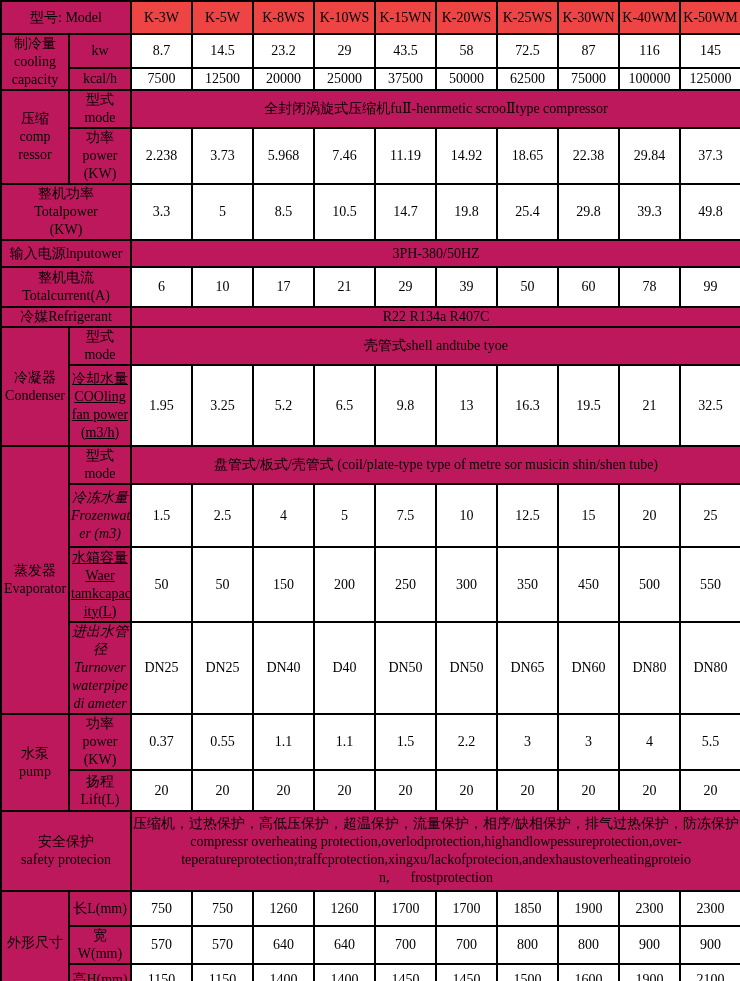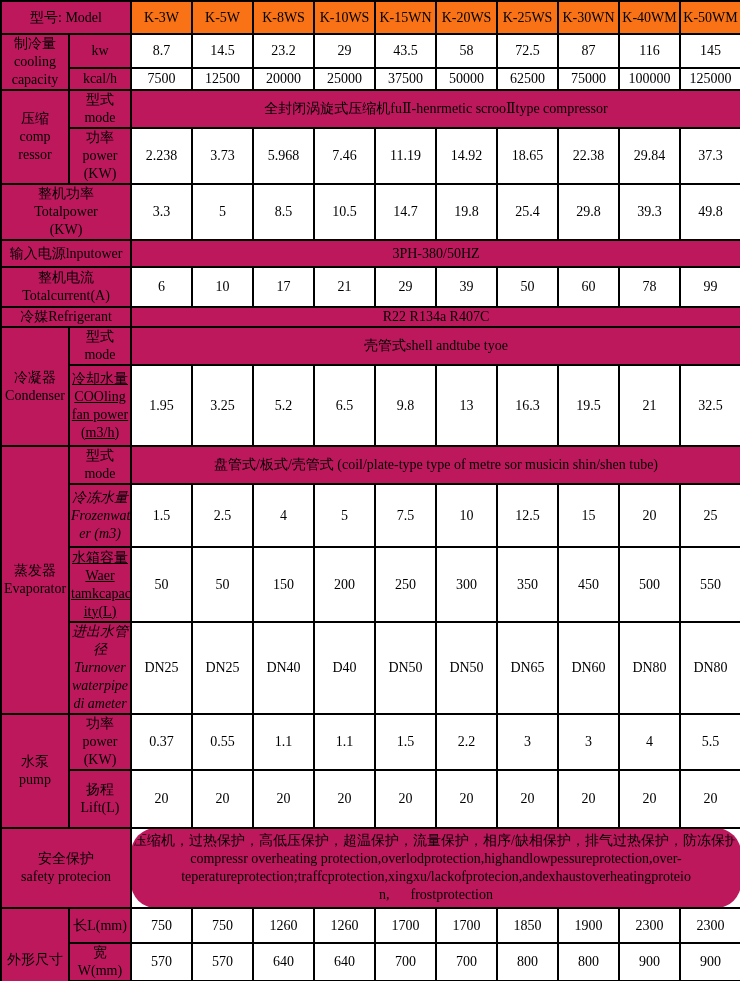--- a/index.html
+++ b/index.html
@@ -14,28 +14,28 @@
   .spec td,.spec th{
     border:2px solid #000;
     text-align:center;vertical-align:middle;
     padding:0 1px;overflow:hidden;
     font-weight:normal;font-size:14px;line-height:18px;
   }
   .blue{background:#be185d;}
   .pre{white-space:pre-line;}
   .prewrap{white-space:pre-wrap;}
   .num{font-size:14px;background:#fff;}
-  .modelcell{font-size:14px;background:#f97316;}
+  .modelcell{font-size:14px;background:#ef4444;}
   .label2{font-size:13.5px;line-height:17px;}
   .sub{font-size:13.5px;line-height:16px;}
   .sub-3line{font-size:12px;line-height:15px;font-style:italic;}
   .sub-4line{font-size:11px;line-height:13.5px;text-decoration:underline;}
   .pump-pow{font-size:10.5px;line-height:12px;}
   .merged{font-size:14px;margin-top:18px;}
-  .safety-val{font-size:13.5px;line-height:19px;border-radius:25px;}
+  .safety-val{font-size:13.5px;line-height:19px;}
   .evap-mode-val{font-size:13.5px;margin-left:44px;}
 </style>
 </head>
 <body>
 
 <table class="spec">
   <colgroup>
     <col style="width:68px">
       <col style="width:62px">
     <col style="width:61px">
@@ -245,21 +245,21 @@
   <td class="num">0.55</td>
         <td class="num">1.1</td>
         <td class="num">1.1</td>
         <td class="num">1.5</td>
         <td class="num">2.2</td>
         <td class="num">3</td>
         <td class="num">3</td>
         <td class="num">4</td>
         <td class="num">5.5</td>
       </tr>
-  <tr style="height:58px">
+  <tr style="height:41px">
     <td class="blue sub pre">扬程
 Lift(L)</td>
     <td class="num">20</td>
   <td class="num">20</td>
         <td class="num">20</td>
         <td class="num">20</td>
         <td class="num">20</td>
         <td class="num">20</td>
         <td class="num">20</td>
         <td class="num">20</td>

